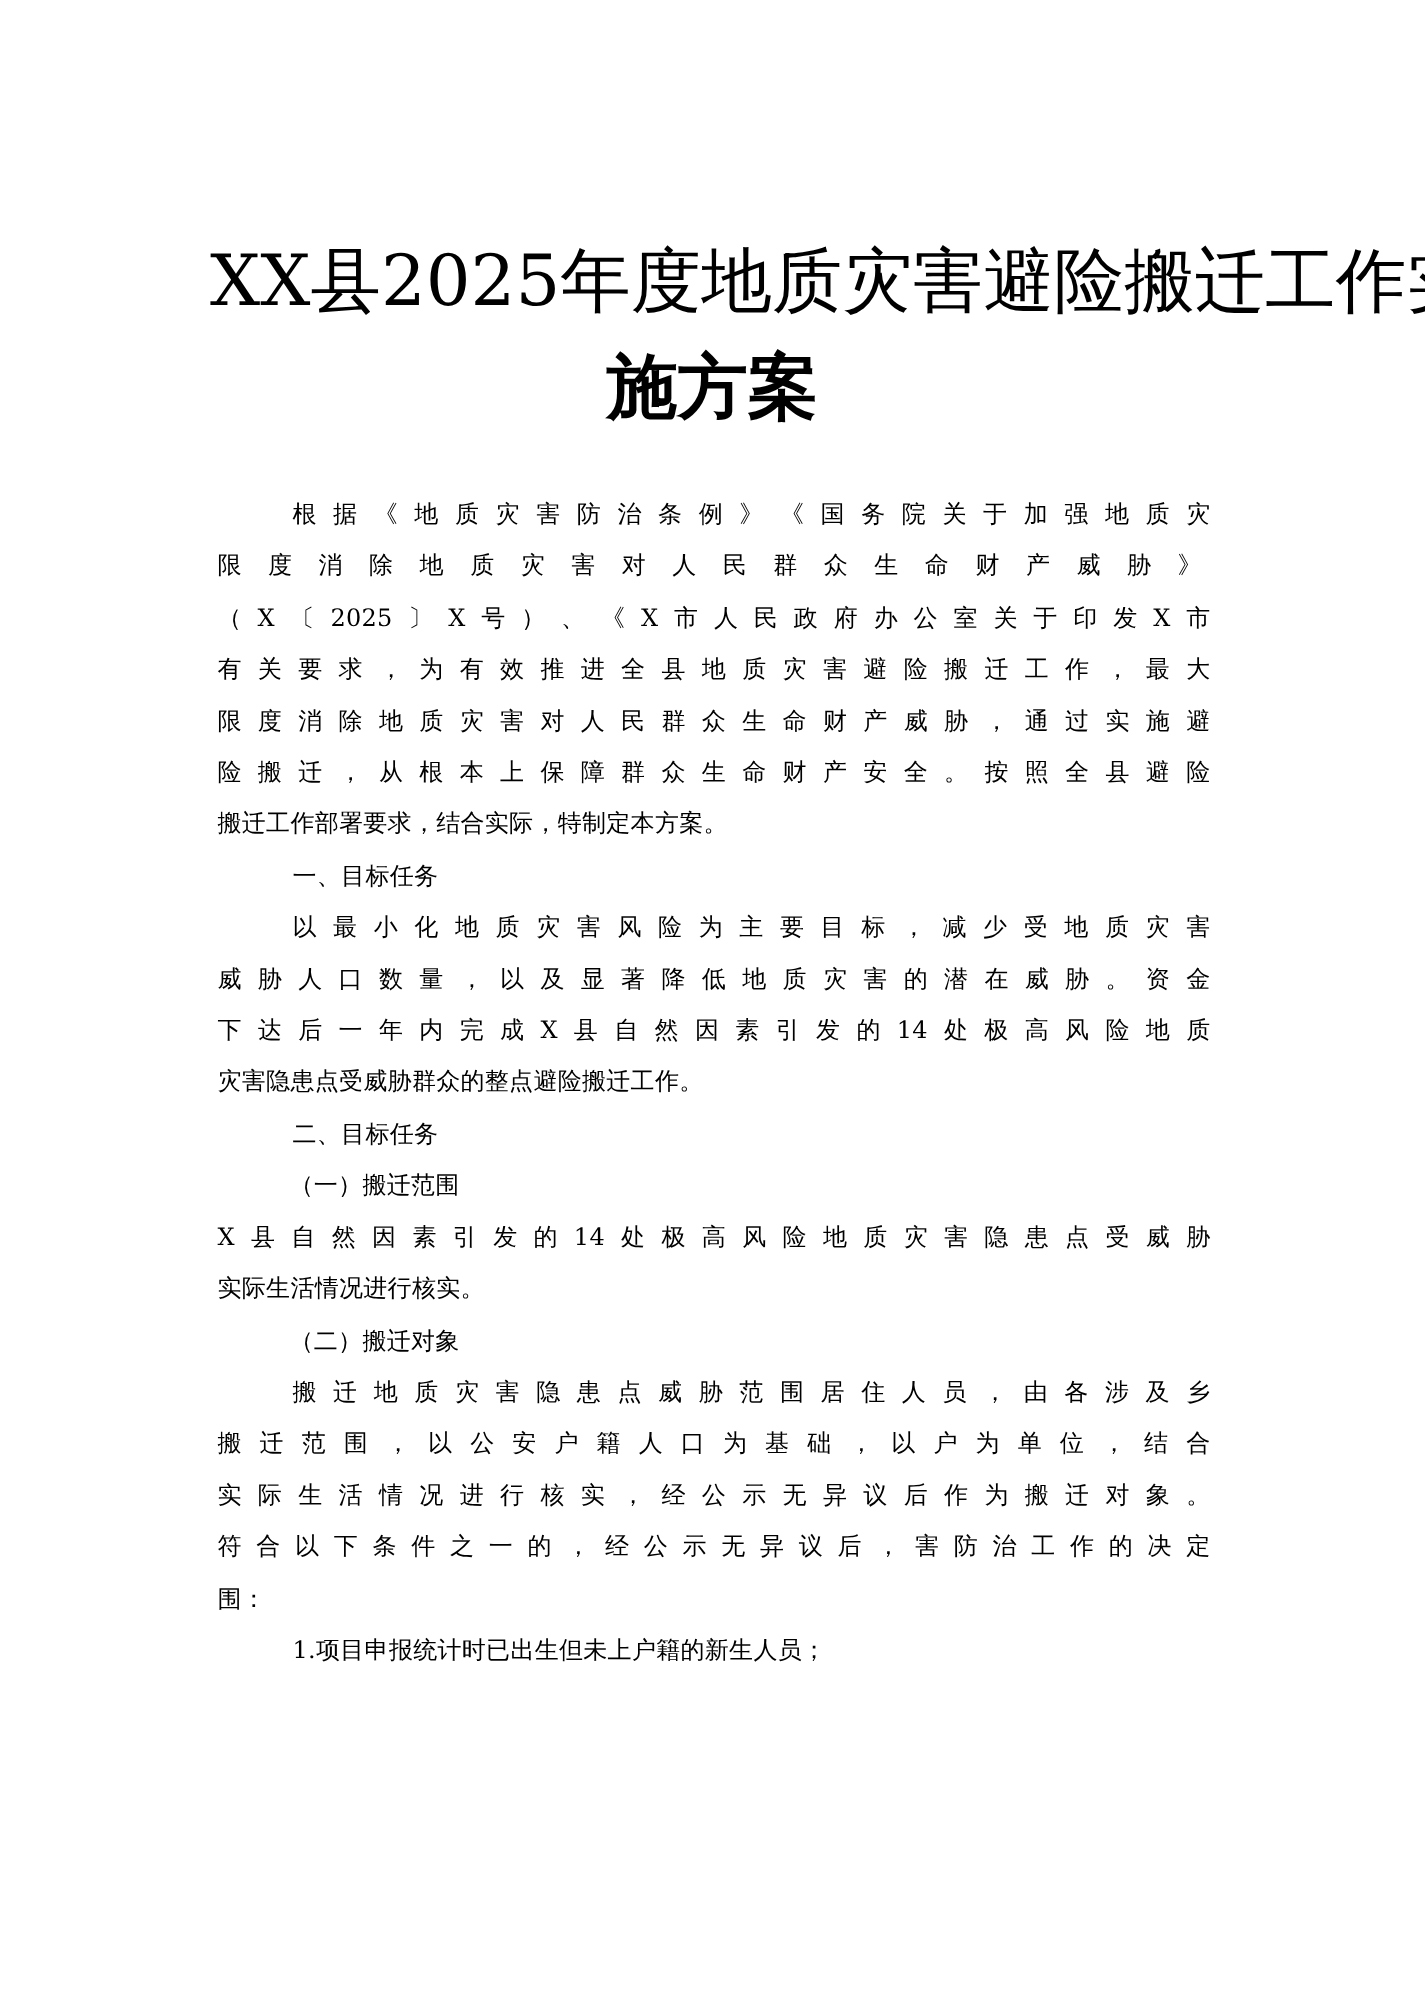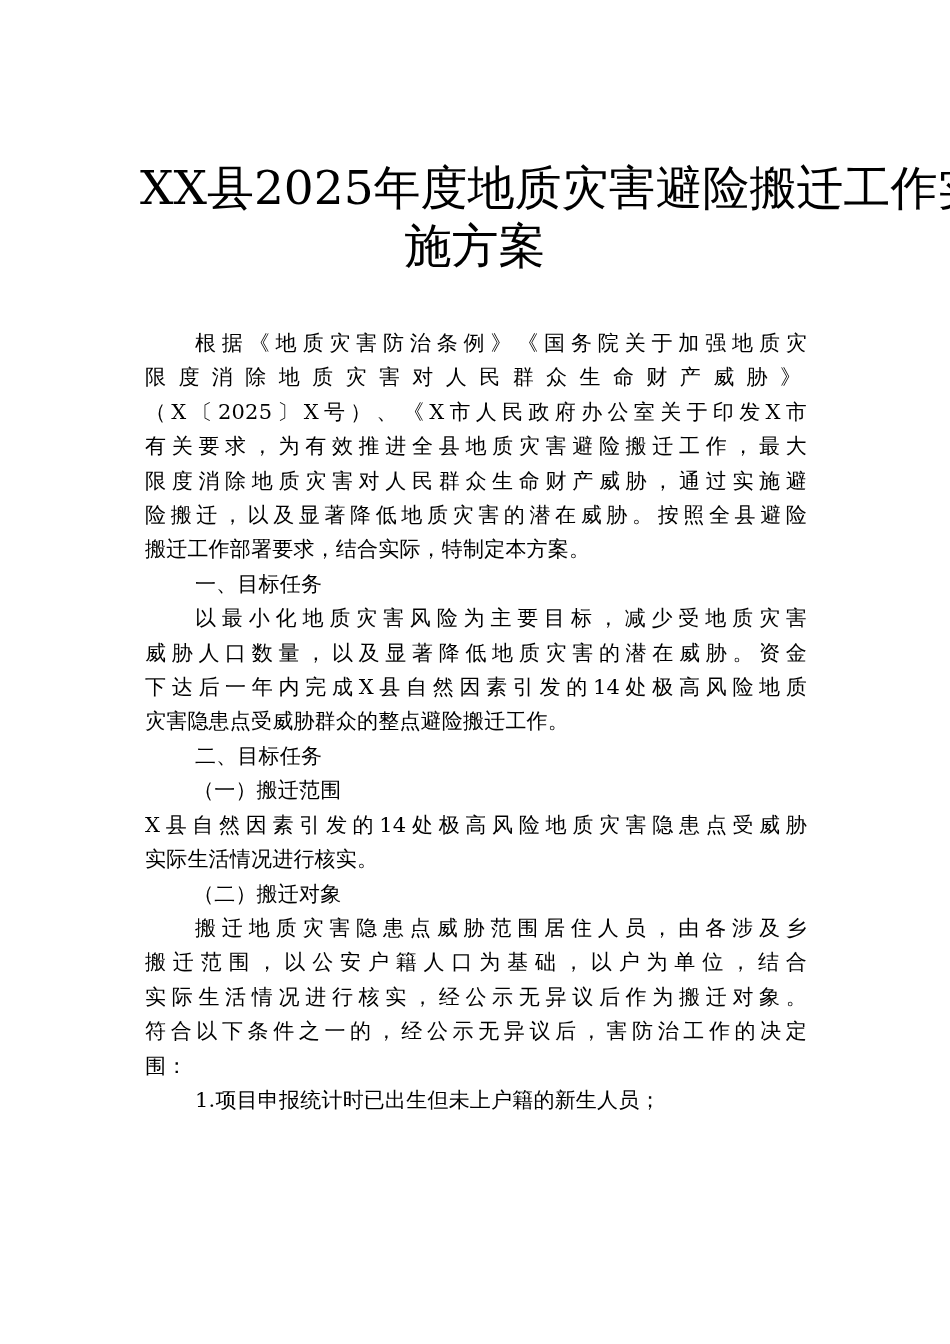--- a/index.html
+++ b/index.html
@@ -27,30 +27,30 @@
       position: absolute;
       left: 140px;
       width: 670px;
       text-align: center;
       font-size: 47px;
       line-height: 40px;
       letter-spacing: 0px;
       white-space: nowrap;
     }
     .title-line-1 { top: 168px; }
-    .title-line-2 { top: 226px; }
+    .title-line-2 { top: 239px; font-weight: bold; }
     .body {
       position: absolute;
       left: 145px;
       top: 326px;
       width: 662px;
     }
     .p {
       margin: 0;
-      font-size: 21px;
+      font-size: 16px;
       line-height: 34.4px;
       text-align: justify;
       text-align-last: left;
       letter-spacing: 0.2px;
     }
     .indent {
       text-indent: 50px;
     }
     .heading-sub {
       text-indent: 48px;
@@ -68,21 +68,21 @@
   <div class="title title-line-1">XX县2025年度地质灾害避险搬迁工作实</div>
   <div class="title title-line-2">施方案</div>
 
   <div class="body">
 
     <p class="p indent spread">根据《地质灾害防治条例》《国务院关于加强地质灾</p>
     <p class="p spread" style="letter-spacing:6px;">限度消除地质灾害对人民群众生命财产威胁》</p>
     <p class="p spread">（X〔2025〕X号）、《X市人民政府办公室关于印发X市</p>
     <p class="p spread">有关要求，为有效推进全县地质灾害避险搬迁工作，最大</p>
     <p class="p spread">限度消除地质灾害对人民群众生命财产威胁，通过实施避</p>
-    <p class="p spread">险搬迁，以及显著降低地质灾害的潜在威胁。按照全县避险</p>
+    <p class="p spread">险搬迁，从根本上保障群众生命财产安全。按照全县避险</p>
     <p class="p">搬迁工作部署要求，结合实际，特制定本方案。</p>
 
     <p class="p indent">一、目标任务</p>
 
     <p class="p indent spread">以最小化地质灾害风险为主要目标，减少受地质灾害</p>
     <p class="p spread">威胁人口数量，以及显著降低地质灾害的潜在威胁。资金</p>
     <p class="p spread">下达后一年内完成X县自然因素引发的14处极高风险地质</p>
     <p class="p">灾害隐患点受威胁群众的整点避险搬迁工作。</p>
 
     <p class="p indent">二、目标任务</p>

